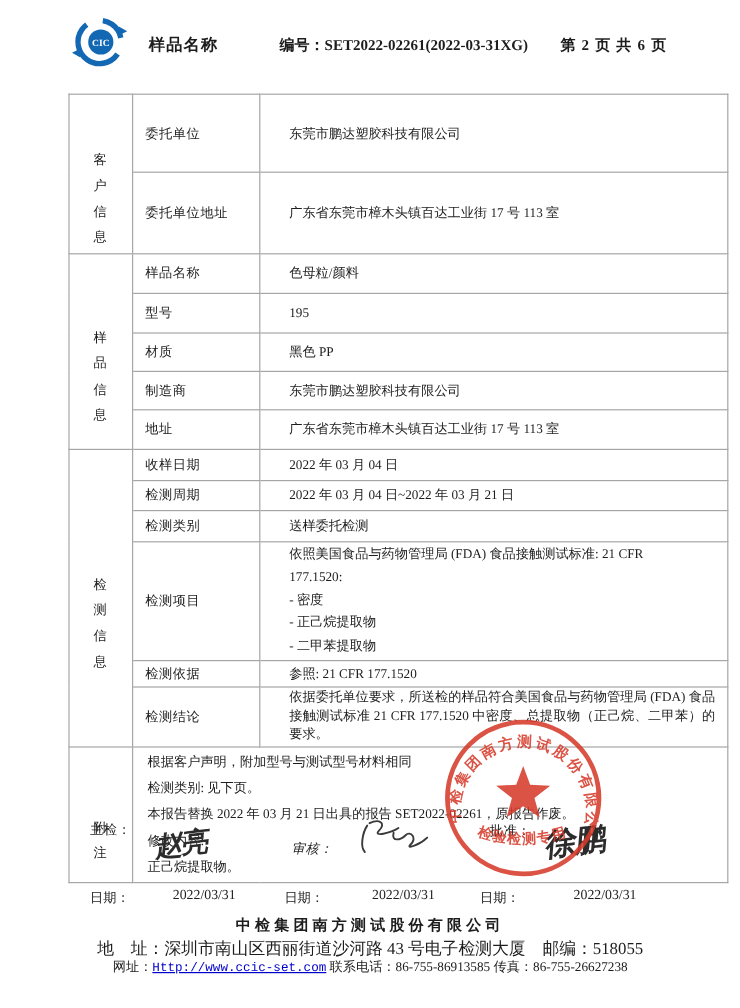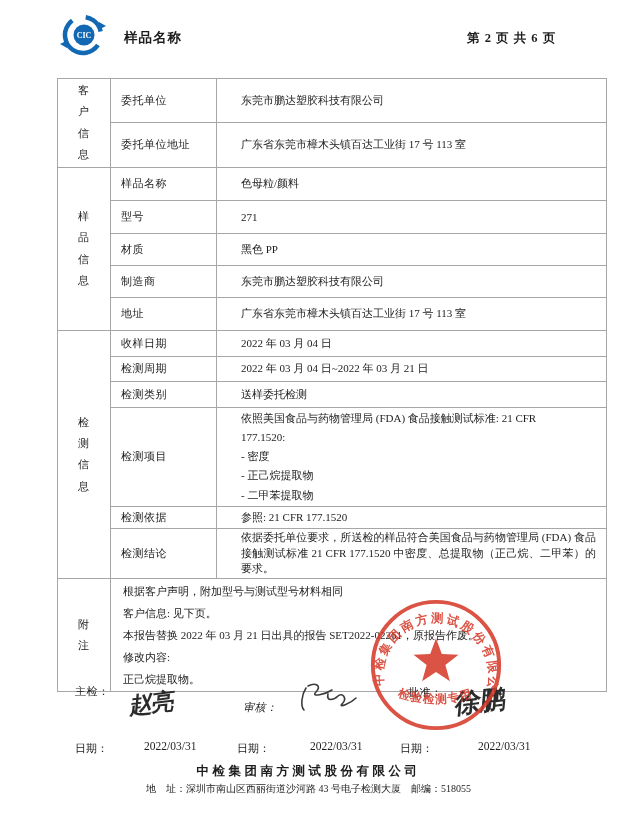--- a/index.html
+++ b/index.html
@@ -14,77 +14,78 @@
   }
   
   .hdr-logo { position:absolute; left:60px; top:12px; width:46px; height:46px; }
   .hdr-title { position:absolute; left:124px; top:29px; font-size:13.5px; font-weight:bold; letter-spacing:1px; }
   .hdr-no { position:absolute; left:233px; top:30px; font-size:12.5px; font-weight:bold; }
   .hdr-page { position:absolute; left:467px; top:30px; font-size:12.5px; font-weight:bold; letter-spacing:1px; }
   
   .rpt-table { position:absolute; left:57px; top:78px; border-collapse:collapse; table-layout:fixed; width:501px; }
   .rpt-table td { border:1px solid #a6a6a6; font-size:11px; vertical-align:middle; overflow:hidden; }
   td.gcell { text-align:center; }
-  td.gcell .gtxt { display:inline-block; width:2.05em; line-height:1.95; letter-spacing:1px; text-align:center; }
+  td.gcell .gtxt { display:inline-block; width:2.05em; line-height:1.95; letter-spacing:1px; text-align:center;margin-top:44px; }
   td.lcell { padding-left:10px; letter-spacing:0.5px; }
   td.vcell { padding-left:24px; padding-right:10px; }
   td.vcell .vline { display:block; line-height:19.2px; }
   td.concl { line-height:15.8px; text-align:justify;margin-left:32px; }
   td.ncell { padding-left:12px; padding-right:10px; }
   td.ncell .nline { display:block; line-height:22px; }
   
   .sig-label { position:absolute; font-size:11px; letter-spacing:0.5px; }
   .sig-name { position:absolute; font-size:23px; font-weight:bold; color:#2b2b2b;
               transform:rotate(-7deg) skewX(-12deg); letter-spacing:-1px; }
   .sig-scribble { position:absolute; }
   .date-label { position:absolute; font-size:11px; }
   .date-value { position:absolute; font-size:11.5px; }
   
   .stamp { position:absolute; left:362px; top:591px; width:148px; height:148px; opacity:0.87; pointer-events:none; }
   
   .ft-company { position:absolute; left:0; top:763px; width:100%; text-align:center;
                 font-size:12.5px; font-weight:bold; letter-spacing:3.5px; }
-  .ft-line2 { position:absolute; left:0; top:782px; width:100%; text-align:center; font-size:10px; }
+  .ft-line2 { position:absolute; left:0; top:782px; width:100%; text-align:center; font-size:14px; }
   .ft-line3 { position:absolute; left:0; top:798px; width:100%; text-align:center; font-size:11px; }
   .ft-link { text-decoration:underline; font-family:"Liberation Mono","DejaVu Sans Mono",monospace; font-size:10.5px; }
 </style>
 </head>
 <body>
 
 <div class="page">
 
   <svg class="hdr-logo" viewBox="0 0 46 46">
     <circle cx="23" cy="23" r="18" fill="none" stroke="#1268b3" stroke-width="4.5" stroke-dasharray="62 14 22 14" transform="rotate(35 23 23)"></circle>
     <polygon points="39,10 46,14 38,18" fill="#1268b3"></polygon>
     <polygon points="7,36 0,32 8,28" fill="#1268b3"></polygon>
     <circle cx="24" cy="23" r="10.5" fill="#1268b3"></circle>
     <text x="24" y="26" text-anchor="middle" font-size="8" font-weight="bold" fill="#ffffff" font-family="Liberation Serif, serif">CIC</text>
   </svg>
   <div class="hdr-title">样品名称</div>
+  <div class="hdr-no"><span>编号：</span><span>SET2022-02261(2022-03-31XG)</span></div>
   <div class="hdr-page">第 2 页 共 6 页</div>
 
   <table class="rpt-table">
     <tbody>
         <tr style="height:32px">
       <td class="gcell" rowspan="2" style="width:50px"><span class="gtxt">客户信息</span></td>
       <td class="lcell" style="width:94px">委托单位</td>
       <td class="vcell" style="width:355px">东莞市鹏达塑胶科技有限公司</td>
     </tr>
     <tr style="height:33px">
       <td class="lcell">委托单位地址</td>
       <td class="vcell">广东省东莞市樟木头镇百达工业街 17 号 113 室</td>
     </tr>
     <tr style="height:33px">
       <td class="gcell" rowspan="5"><span class="gtxt">样品信息</span></td>
       <td class="lcell">样品名称</td>
       <td class="vcell">色母粒/颜料</td>
     </tr>
     <tr style="height:33px">
       <td class="lcell">型号</td>
-      <td class="vcell">271</td>
+      <td class="vcell">195</td>
     </tr>
     <tr style="height:32px">
       <td class="lcell">材质</td>
       <td class="vcell">黑色 PP</td>
     </tr>
     <tr style="height:32px">
       <td class="lcell">制造商</td>
       <td class="vcell">东莞市鹏达塑胶科技有限公司</td>
     </tr>
     <tr style="height:33px">
@@ -119,21 +120,21 @@
       <td class="vcell">参照: 21 CFR 177.1520</td>
     </tr>
     <tr style="height:48px">
       <td class="lcell">检测结论</td>
       <td class="vcell concl">依据委托单位要求，所送检的样品符合美国食品与药物管理局 (FDA) 食品接触测试标准 21 CFR 177.1520 中密度、总提取物（正己烷、二甲苯）的要求。</td>
     </tr>
     <tr style="height:110px">
       <td class="gcell"><span class="gtxt">附注</span></td>
       <td class="ncell" colspan="2">
         <span class="nline">根据客户声明，附加型号与测试型号材料相同</span>
-        <span class="nline">客户信息: 见下页。</span>
+        <span class="nline">检测类别: 见下页。</span>
         <span class="nline">本报告替换 2022 年 03 月 21 日出具的报告 SET2022-02261，原报告作废。</span>
         <span class="nline">修改内容:</span>
         <span class="nline">正己烷提取物。</span>
       </td>
     </tr>
   </tbody>
     </table>
 
   <div class="sig-label" style="left:75px; top:684px;">主检：</div>
   <div class="sig-name" style="left:130px; top:688px;">赵亮</div>
@@ -161,14 +162,15 @@
     <text font-size="12.5" font-weight="bold" fill="#d63a2a" letter-spacing="2.5" font-family="Liberation Serif, serif">
       <textPath href="#ringPath" startOffset="0">中检集团南方测试股份有限公司</textPath>
     </text>
     <text font-size="12" font-weight="bold" fill="#d63a2a" letter-spacing="1" font-family="Liberation Serif, serif">
       <textPath href="#bannerPath" startOffset="2">检验检测专用章</textPath>
     </text>
   </svg>
 
   <div class="ft-company">中检集团南方测试股份有限公司</div>
   <div class="ft-line2"><span>地　址：</span><span>深圳市南山区西丽街道沙河路 43 号电子检测大厦　邮编：518055</span></div>
+  <div class="ft-line3"><span>网址：</span><a class="ft-link" href="#" style="color:#0000cc">Http://www.ccic-set.com</a><span> </span><span>联系电话：86-755-86913585 传真：86-755-26627238</span></div>
 
 </div>
 
 </body></html>

